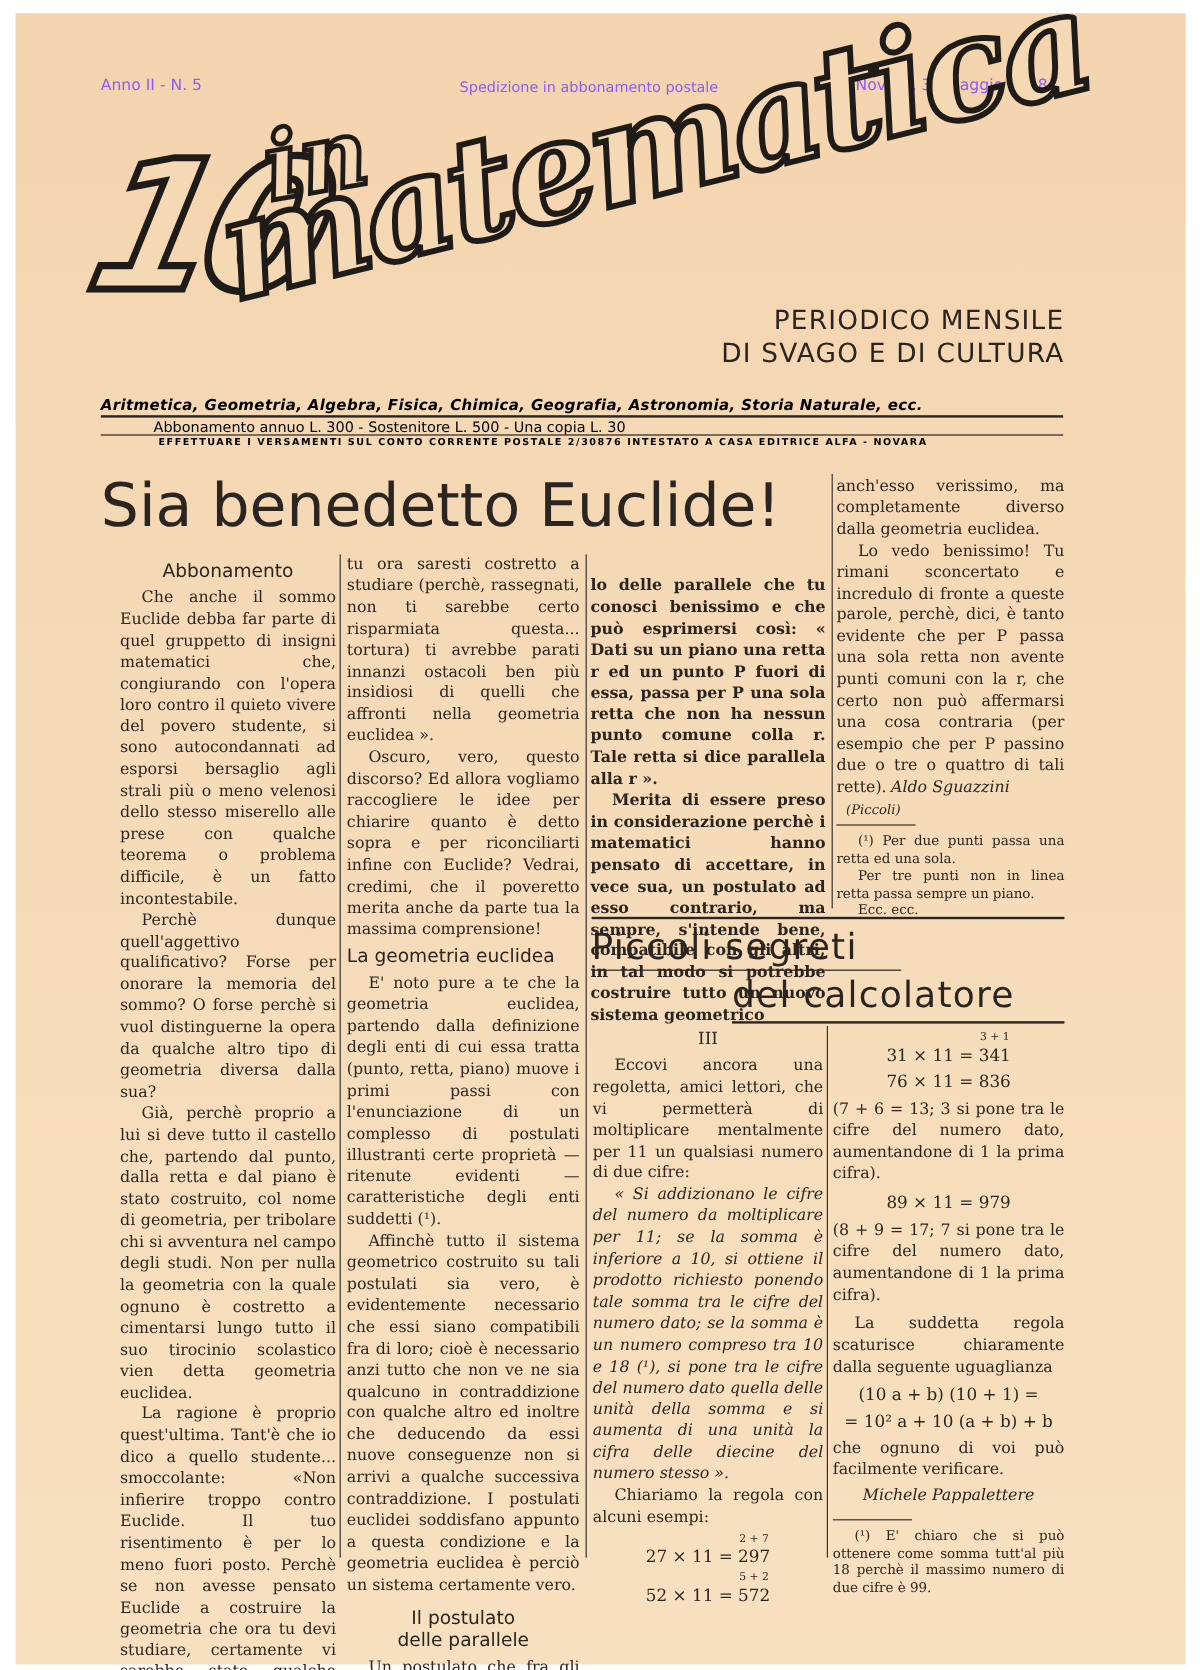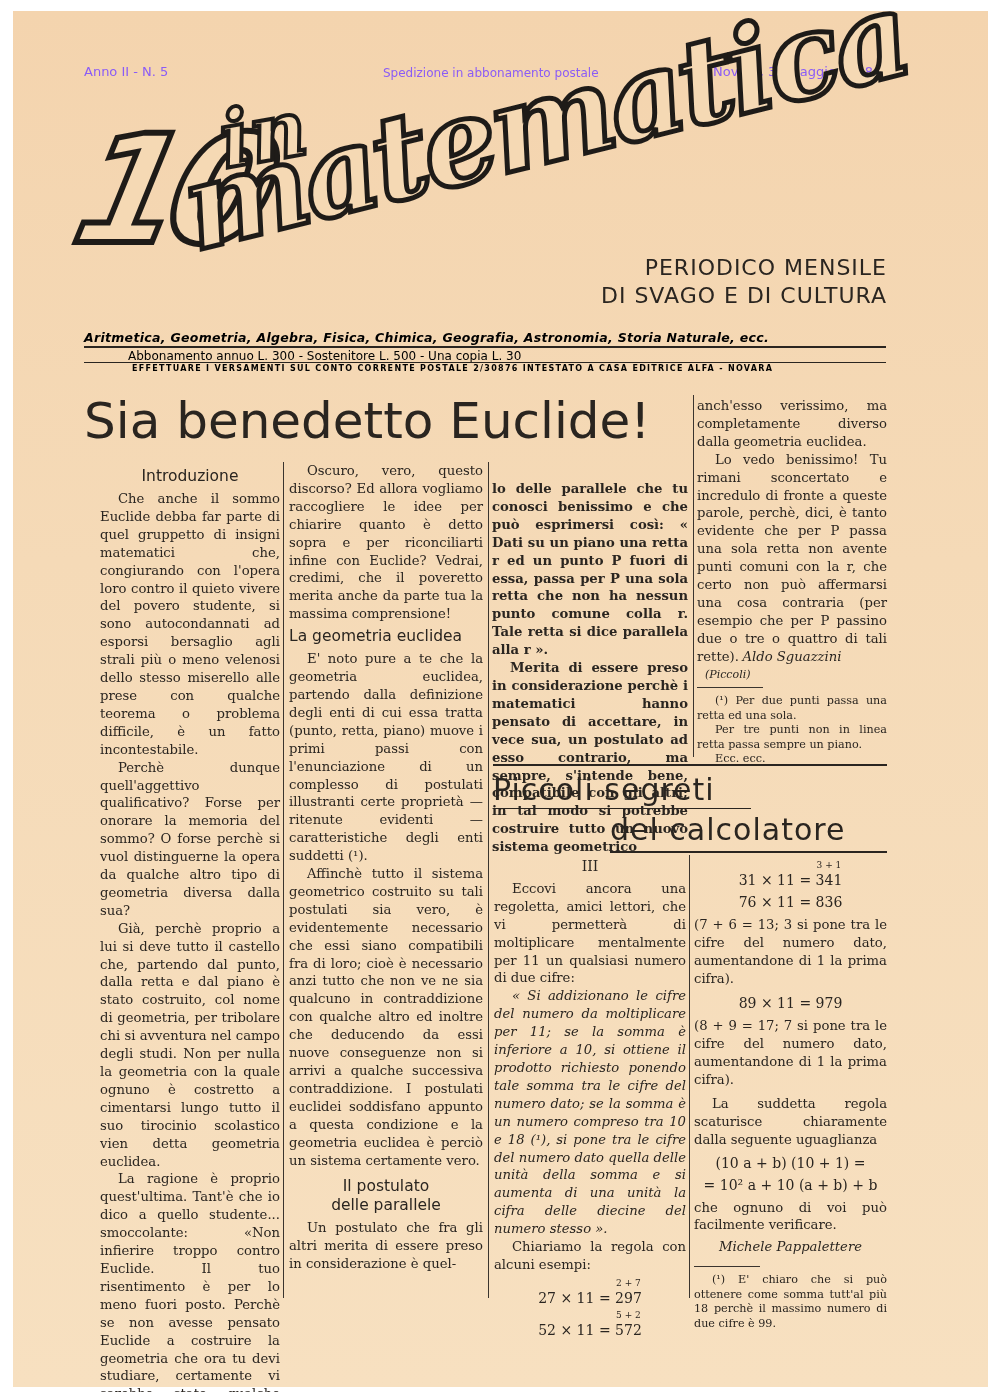--- a/index.html
+++ b/index.html
@@ -62,28 +62,29 @@
 <div class="versam">EFFETTUARE I VERSAMENTI SUL CONTO CORRENTE POSTALE 2/30876 INTESTATO A CASA EDITRICE ALFA - NOVARA</div>
 
 <div class="headline">Sia benedetto Euclide!</div>
 
 <div class="vrule" style="left:283px; top:462px; height:836px;"></div>
 <div class="vrule" style="left:488px; top:462px; height:836px;"></div>
 <div class="vrule" style="left:693px; top:395px; height:362px;"></div>
 <div class="vrule" style="left:689px; top:855px; height:443px;"></div>
 
 <div class="col" style="left:100px; top:465px; width:180px;">
-  <h3>Introduzione</h3>
+  <h3>Abbonamento</h3>
   <p>Che anche il sommo Euclide debba far parte di quel gruppetto di insigni matematici che, congiurando con l'opera loro contro il quieto vivere del povero studente, si sono autocondannati ad esporsi bersaglio agli strali più o meno velenosi dello stesso miserello alle prese con qualche teorema o problema difficile, è un fatto incontestabile.</p>
   <p>Perchè dunque quell'aggettivo qualificativo? Forse per onorare la memoria del sommo? O forse perchè si vuol distinguerne la opera da qualche altro tipo di geometria diversa dalla sua?</p>
   <p>Già, perchè proprio a lui si deve tutto il castello che, partendo dal punto, dalla retta e dal piano è stato costruito, col nome di geometria, per tribolare chi si avventura nel campo degli studi. Non per nulla la geometria con la quale ognuno è costretto a cimentarsi lungo tutto il suo tirocinio scolastico vien detta geometria euclidea.</p>
   <p>La ragione è proprio quest'ultima. Tant'è che io dico a quello studente... smoccolante: «Non infierire troppo contro Euclide. Il tuo risentimento è per lo meno fuori posto. Perchè se non avesse pensato Euclide a costruire la geometria che ora tu devi studiare, certamente vi sarebbe stato qualche altro a sostituirlo. E, peggio ancora, ammesso e non concesso che nessuno mai fosse riuscito a fare quel che fece Euclide, la geometria che</p>
 </div>
 
 <div class="col" style="left:289px; top:462px; width:194px;">
+  <p style="text-indent:0">tu ora saresti costretto a studiare (perchè, rassegnati, non ti sarebbe certo risparmiata questa... tortura) ti avrebbe parati innanzi ostacoli ben più insidiosi di quelli che affronti nella geometria euclidea ».</p>
   <p>Oscuro, vero, questo discorso? Ed allora vogliamo raccogliere le idee per chiarire quanto è detto sopra e per riconciliarti infine con Euclide? Vedrai, credimi, che il poveretto merita anche da parte tua la massima comprensione!</p>
   <h3 style="text-align:left; margin-top:4px;">La geometria euclidea</h3>
   <p>E' noto pure a te che la geometria euclidea, partendo dalla definizione degli enti di cui essa tratta (punto, retta, piano) muove i primi passi con l'enunciazione di un complesso di postulati illustranti certe proprietà — ritenute evidenti — caratteristiche degli enti suddetti (¹).</p>
   <p>Affinchè tutto il sistema geometrico costruito su tali postulati sia vero, è evidentemente necessario che essi siano compatibili fra di loro; cioè è necessario anzi tutto che non ve ne sia qualcuno in contraddizione con qualche altro ed inoltre che deducendo da essi nuove conseguenze non si arrivi a qualche successiva contraddizione. I postulati euclidei soddisfano appunto a questa condizione e la geometria euclidea è perciò un sistema certamente vero.</p>
   <h3 style="margin-top:8px; margin-bottom:0;">Il postulato</h3>
   <h3 style="margin-top:0;">delle parallele</h3>
   <p>Un postulato che fra gli altri merita di essere preso in considerazione è quel-</p>
 </div>
 
 <div class="col" style="left:492px; top:480px; width:196px;font-weight:bold;">

